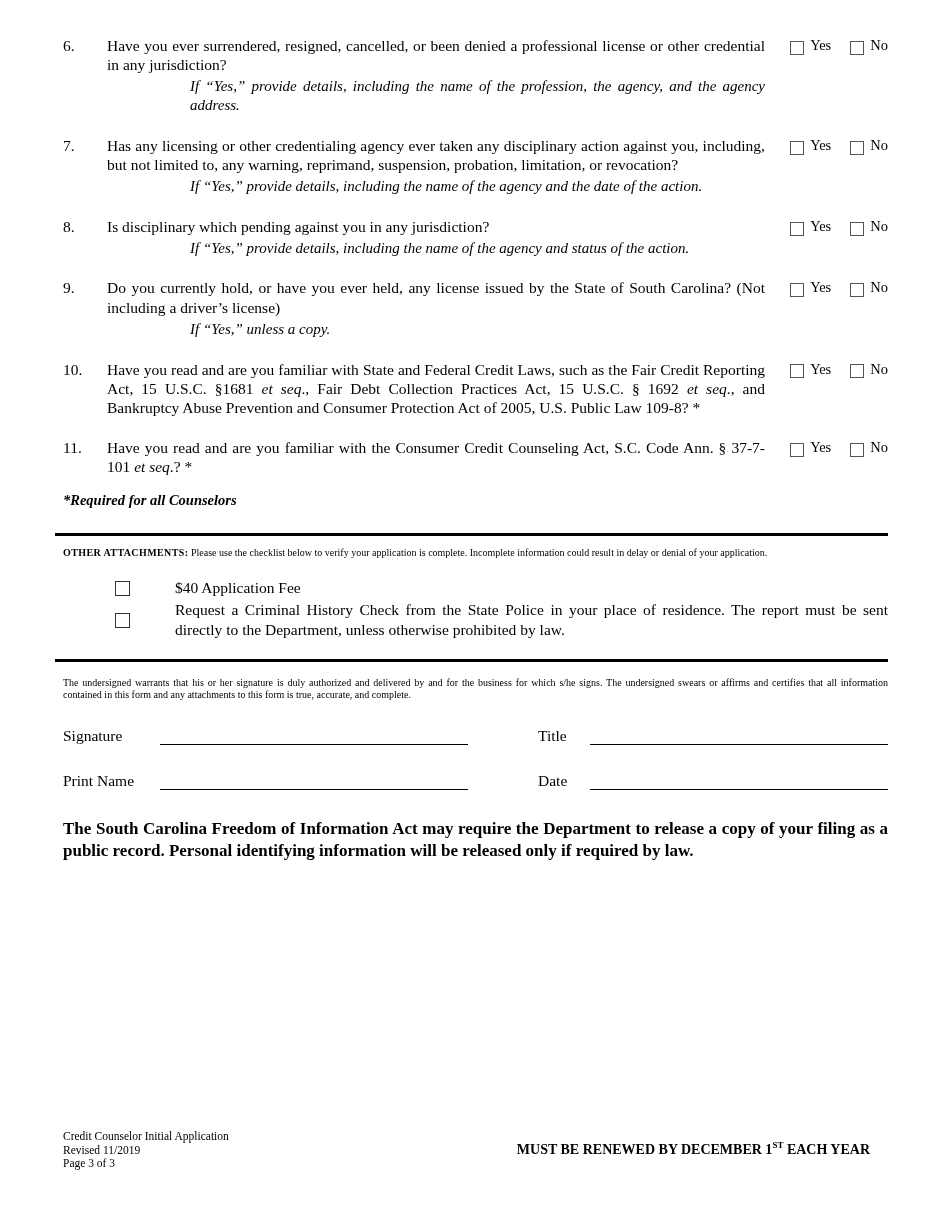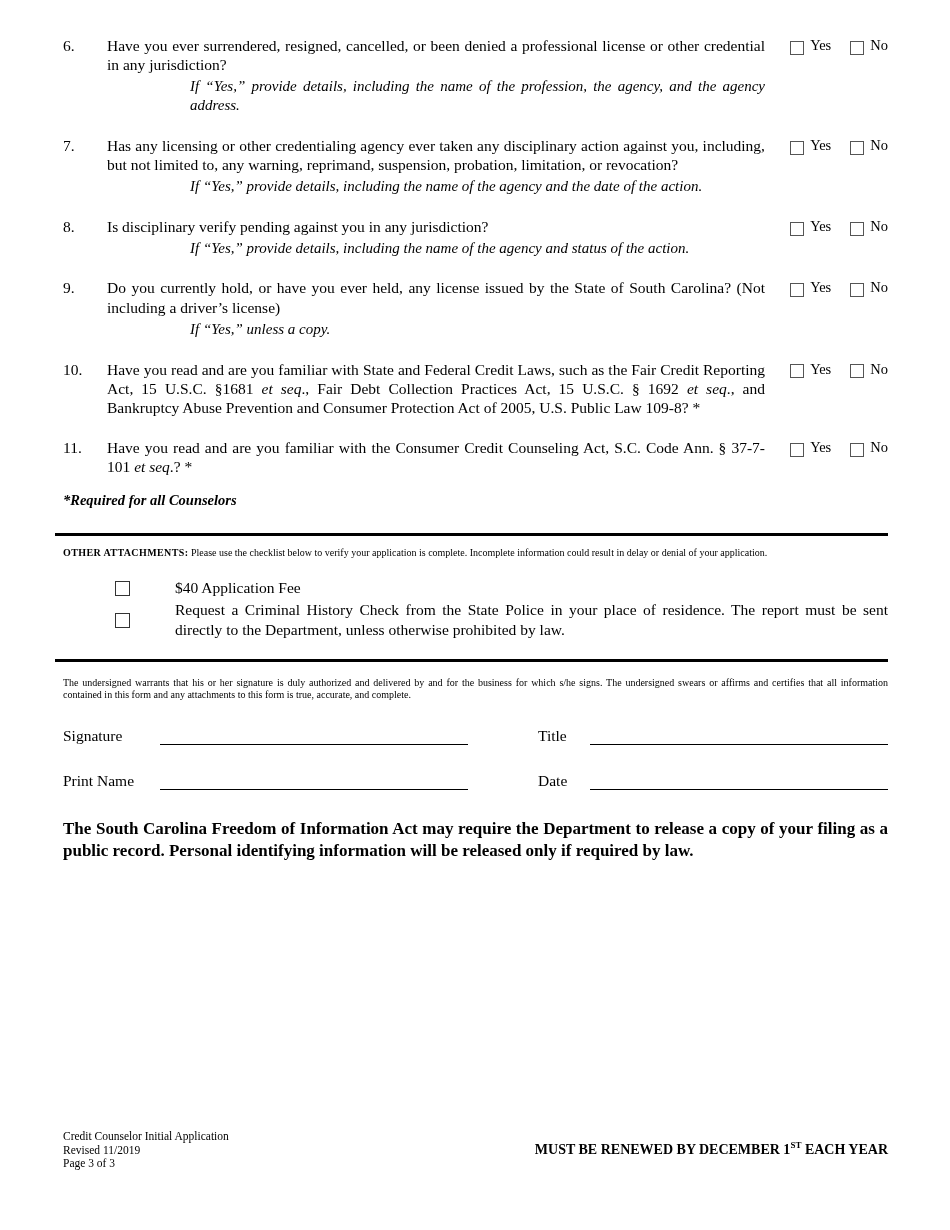--- a/index.html
+++ b/index.html
@@ -32,21 +32,21 @@
 
   .sig-row { display: flex; align-items: flex-end; margin-top: 26px; font-size: 15.5px; }
   .sig-row.first { margin-top: 24px; }
   .sig-label { width: 97px; flex: none; }
   .sig-line { width: 308px; flex: none; border-bottom: 1px solid #000; height: 19px; }
   .sig-label2 { width: 52px; flex: none; margin-left: 70px; }
   .sig-line2 { flex: 1; border-bottom: 1px solid #000; height: 19px; }
 
   .foia { font-weight: bold; font-size: 17px; line-height: 1.3; text-align: justify; margin-top: 28px; }
 
-  .footer { position: absolute; left: 63px; right: 62px; top: 1130px; display: flex; justify-content: space-between; align-items: flex-end; }
+  .footer { position: absolute; left: 63px; right: 80px; top: 1130px; display: flex; justify-content: space-between; align-items: flex-end; }
   .footer-left { font-size: 11.5px; line-height: 1.18; }
   .footer-right { font-weight: bold; font-size: 14px; margin-bottom: 13px; white-space: nowrap; }
   .footer-right sup { font-size: 9px; vertical-align: super; }
 </style>
 </head>
 <body>
 
 <div class="page">
 
   <div class="question">
@@ -81,21 +81,21 @@
       <div class="yn">
         <span class="cb"></span>
         <span class="yn-label">No</span>
       </div>
     </div>
   </div>
 
   <div class="question">
     <div class="q-num">8.</div>
     <div class="q-body">
-      <div class="q-text"><span>Is disciplinary verify pending against you in any jurisdiction?</span></div>
+      <div class="q-text"><span>Is disciplinary which pending against you in any jurisdiction?</span></div>
       <div class="q-instruction">If “Yes,” provide details, including the name of the agency and status of the action.</div>
     </div>
     <div class="yn-area">
       <div class="yn">
         <span class="cb"></span>
         <span class="yn-label">Yes</span>
       </div>
       <div class="yn">
         <span class="cb"></span>
         <span class="yn-label">No</span>

